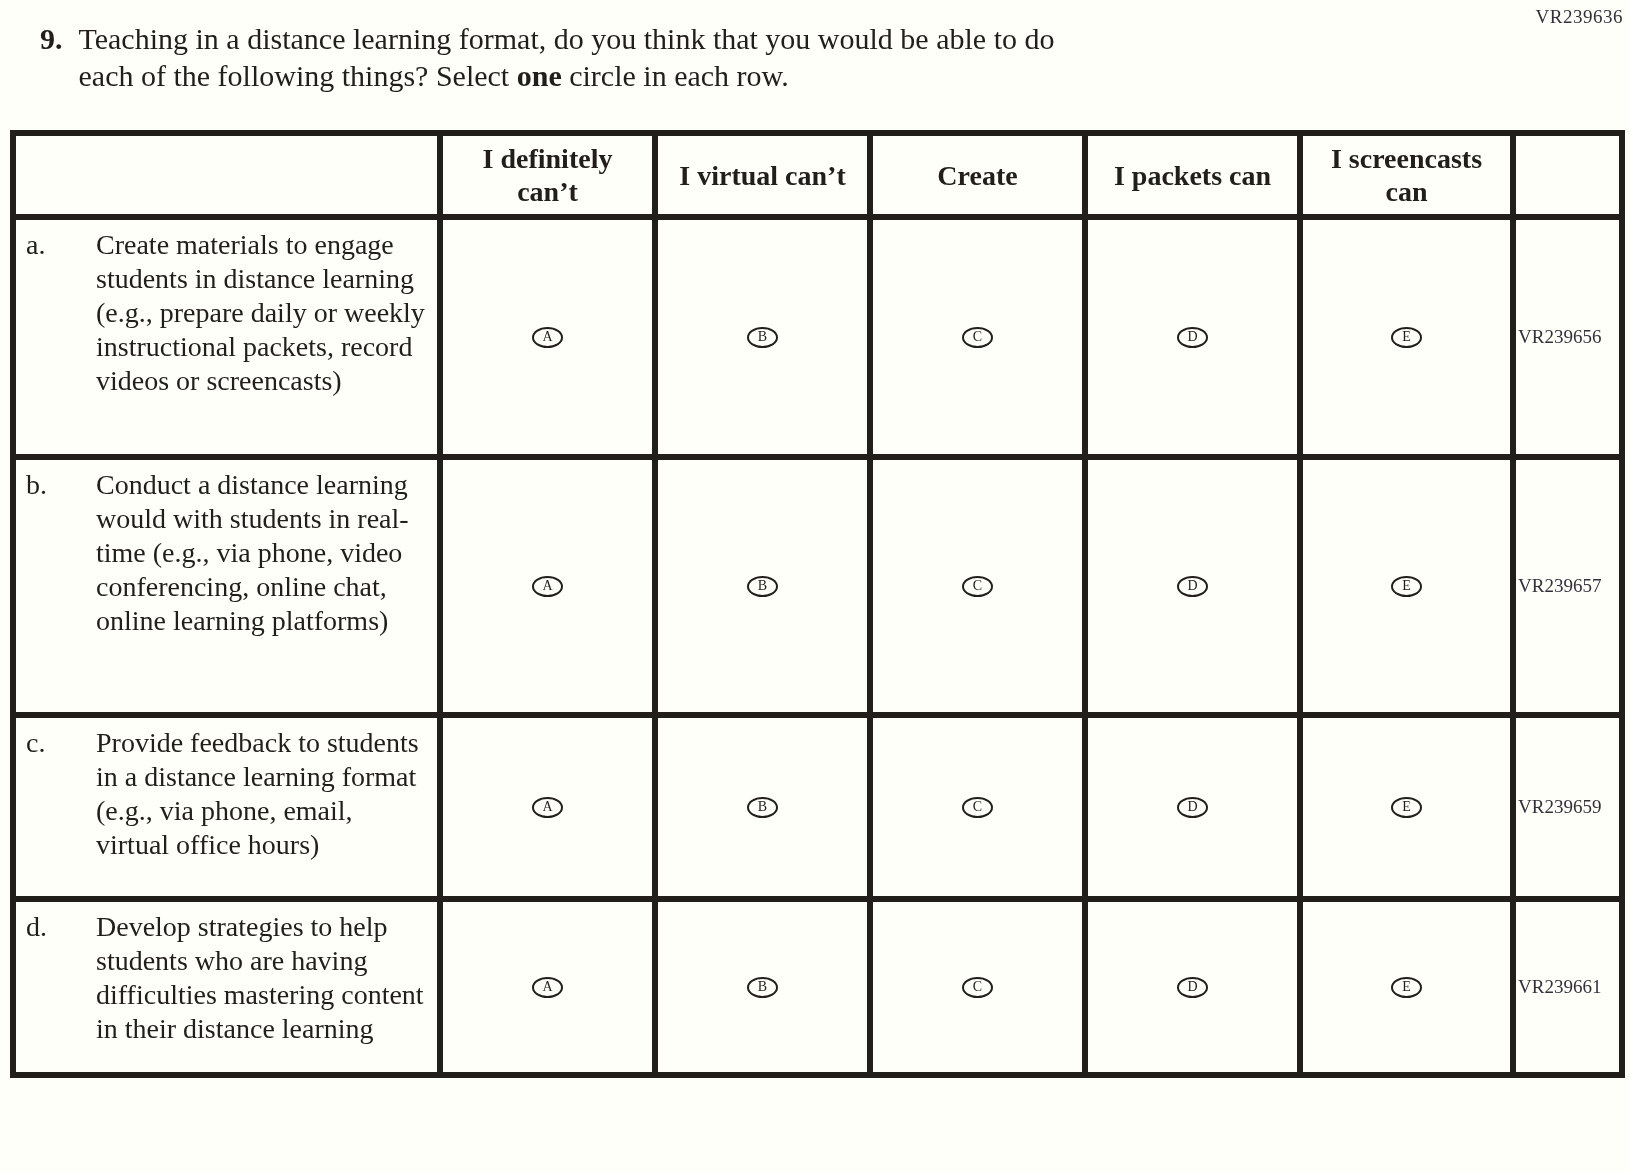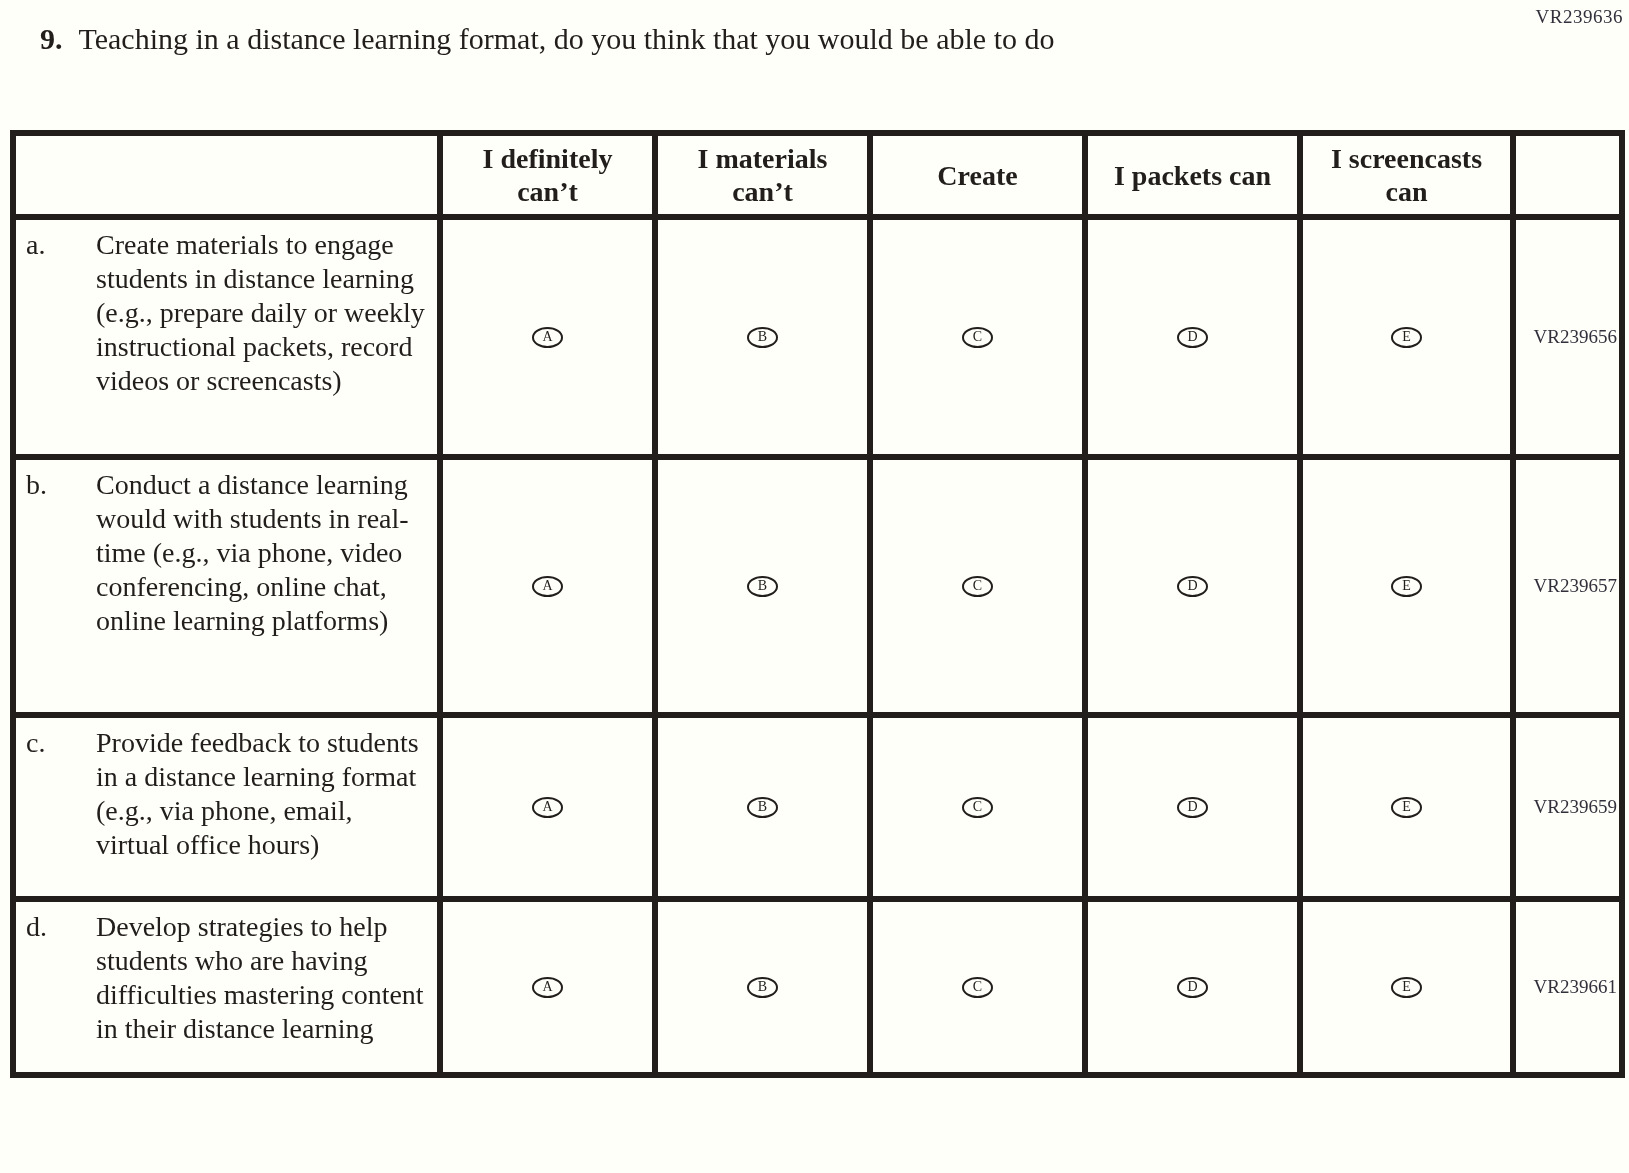--- a/index.html
+++ b/index.html
@@ -74,58 +74,59 @@
     width:31px;height:21px;
     border:2.5px solid var(--ink);
     border-radius:50%;
     font-size:14px;line-height:1;
     font-family:"Liberation Serif","DejaVu Serif",serif;
     color:var(--ink);
     background:var(--paper);
     cursor:pointer;
   }
   td.code{
-    text-align:right;vertical-align:middle;
+    text-align:left;vertical-align:middle;
     font-size:19px;color:#33303c;
     padding:0 2px;
   }
   tr.row-a td{height:240px;}
   tr.row-b td{height:258px;}
   tr.row-c td{height:184px;}
   tr.row-d td{height:176px;}
 </style>
 </head>
 <body>
 
 <div class="page">
 
   <div class="top-code">VR239636</div>
 
   <div class="question">
     <span class="qnum">9.</span>
     <div class="qtext">
       <div><span>Teaching in a distance learning format, do you think that you would be able to do</span></div>
+      <div><span>each of the following things? Select </span><b>one</b><span> circle in each row.</span></div>
     </div>
   </div>
 
   <table class="matrix">
     <colgroup>
       <col style="width:427px">
       <col style="width:215px">
       <col style="width:215px">
       <col style="width:215px">
       <col style="width:215px">
       <col style="width:213px">
       <col style="width:109px">
     </colgroup>
     <thead>
       <tr>
         <th></th>
         <th>I definitely can’t</th>
-        <th>I materials can’t</th>
+        <th>I virtual can’t</th>
         <th>Create</th>
         <th>I packets can</th>
         <th>I screencasts can</th>
         <th></th>
       </tr>
     </thead>
     <tbody>
       <tr class="row-a">
         <td class="stem">
           <div class="stem-wrap">

